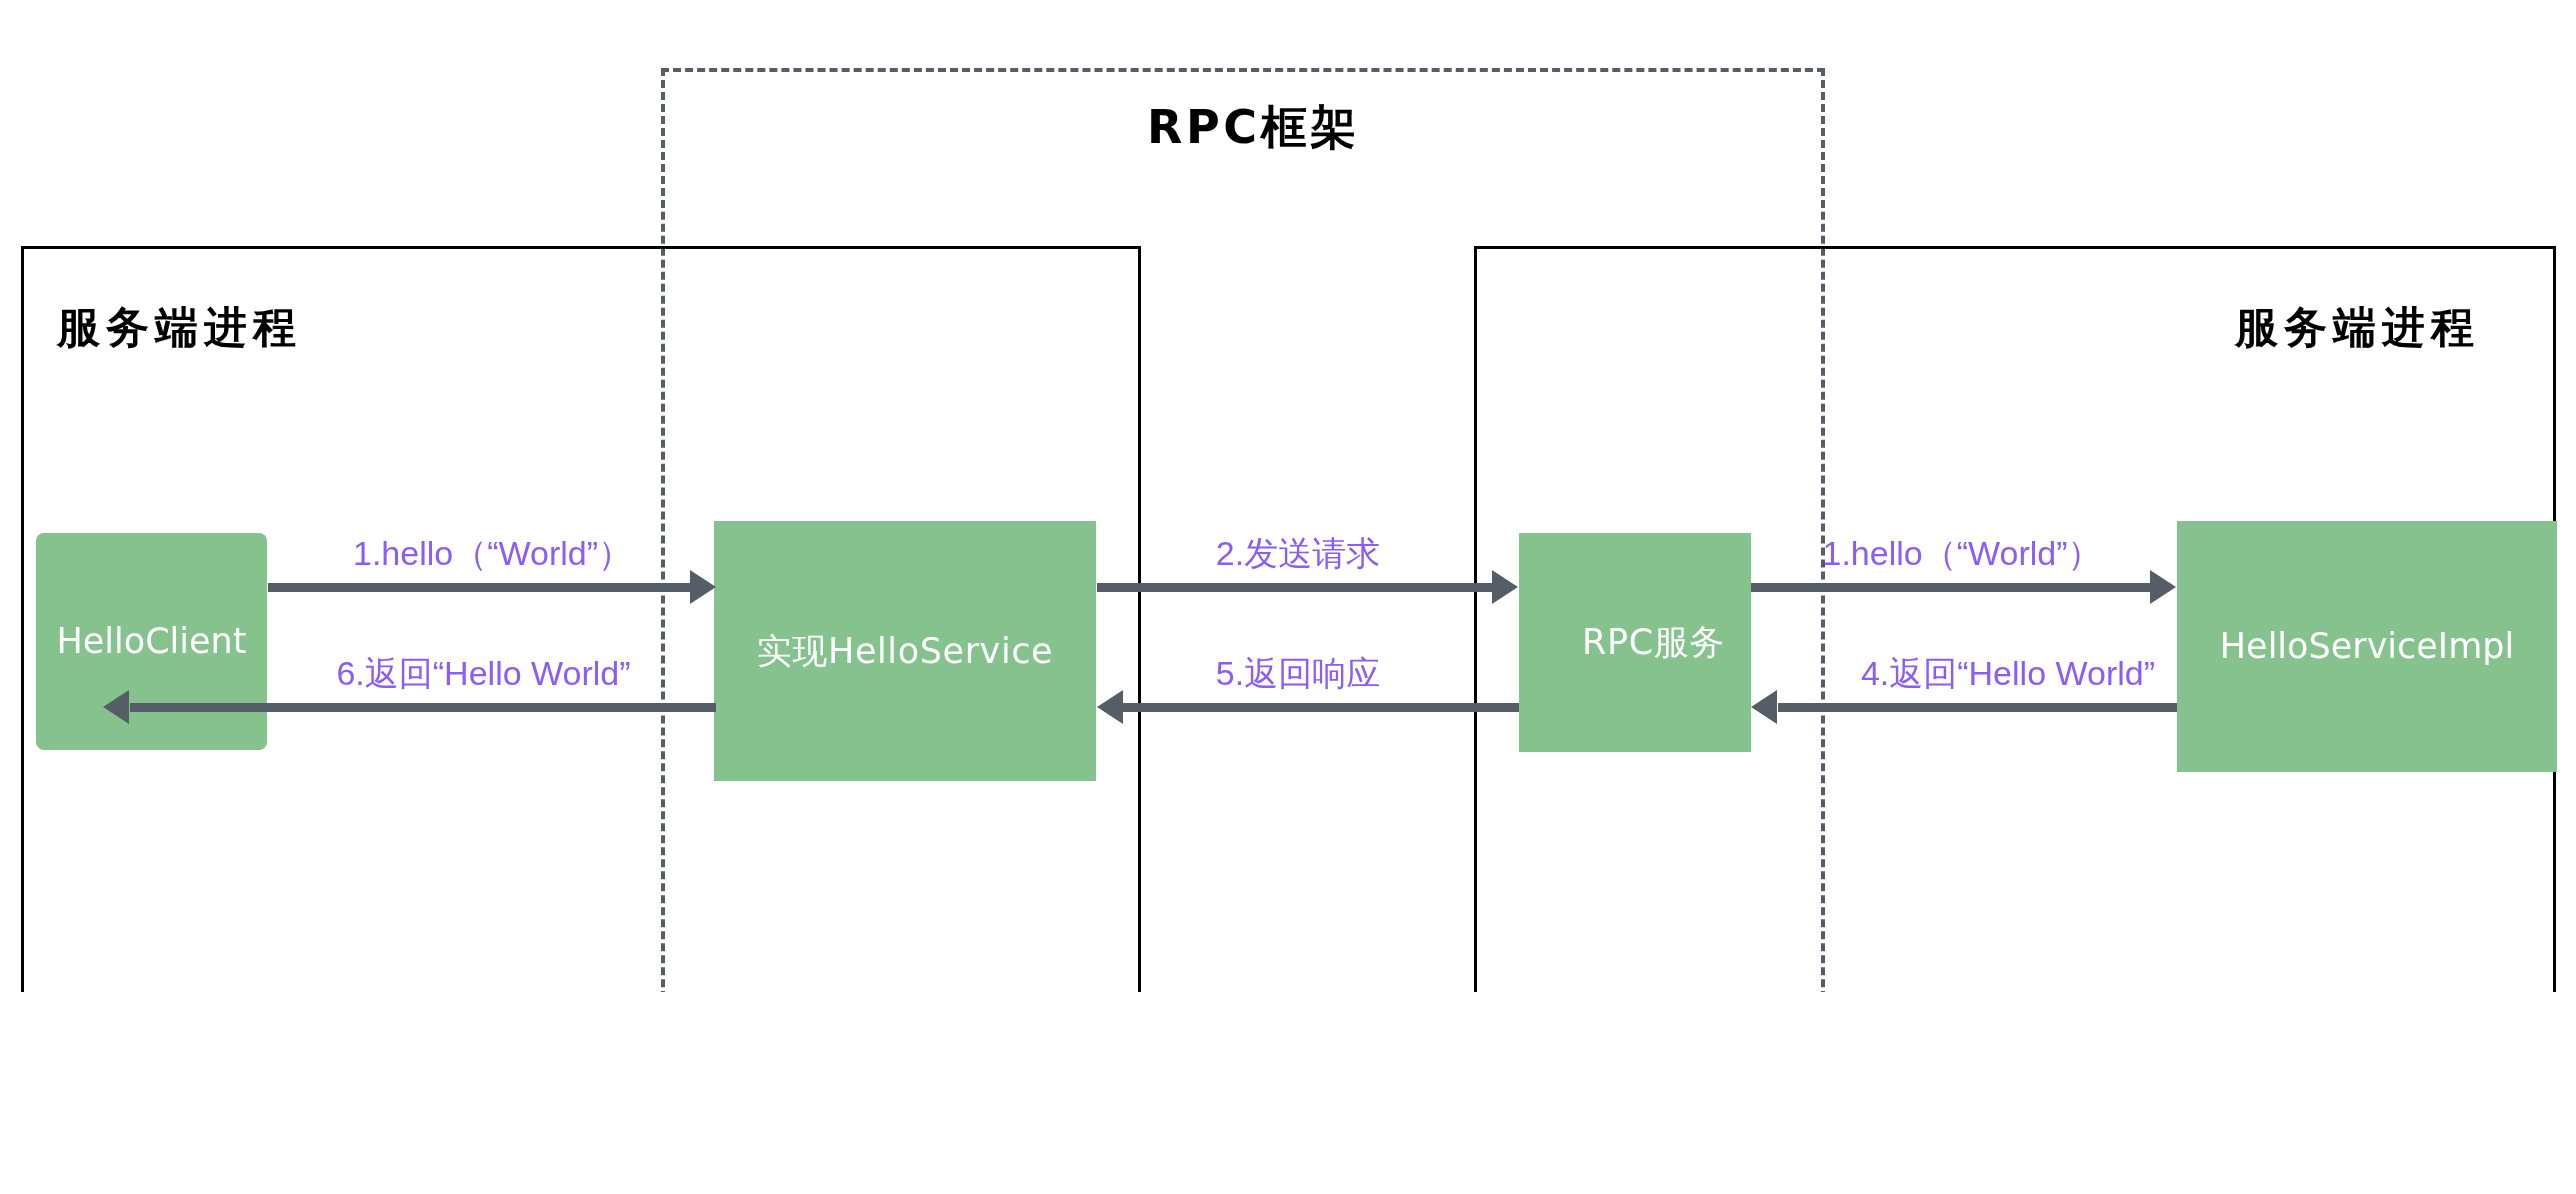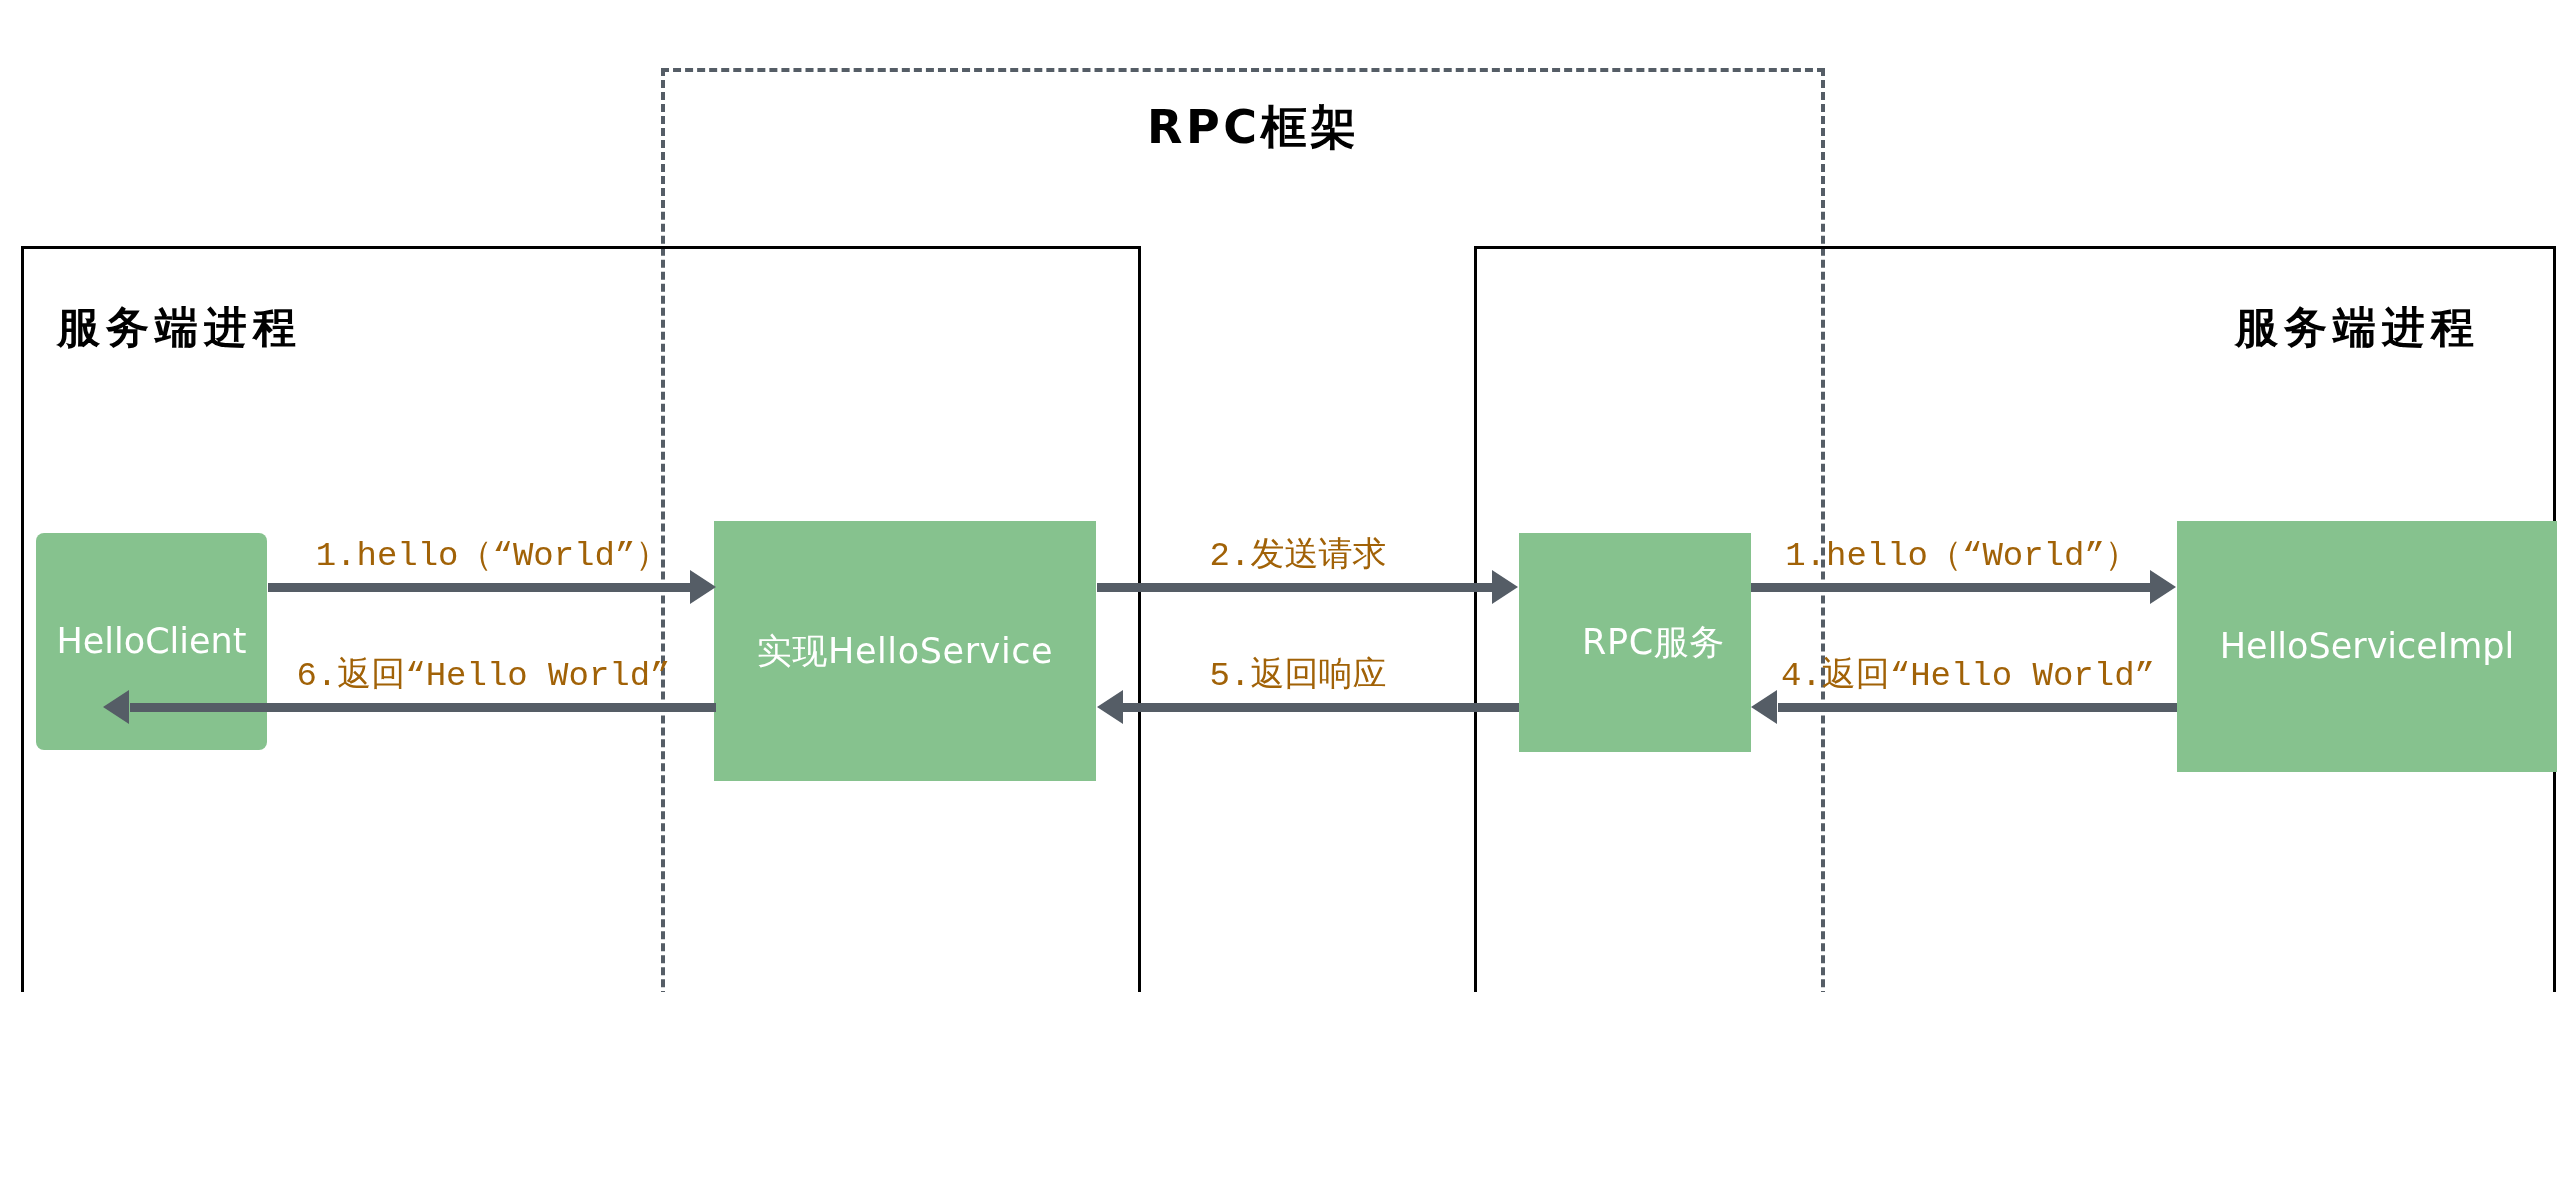--- a/index.html
+++ b/index.html
@@ -90,24 +90,24 @@
   .arrow-head.right {
     border-left: 26.6px solid #555d66;
   }
   .arrow-head.left {
     border-right: 26.6px solid #555d66;
   }
 
   
   .arrow-label {
     position: absolute;
-    font-family: Liberation Mono, monospace;
+    font-family: Liberation Sans, sans-serif;
     font-size: 34px;
     font-weight: 400;
-    color: #a16207;
+    color: #8b5cf6;
     white-space: nowrap;
     text-align: center;
   }
 </style>
 </head>
 <body>
 
 <div id="stage">
 
   <div class="framework-box" style="left:661px; top:68px; width:1164px; height:1063px;"></div>

